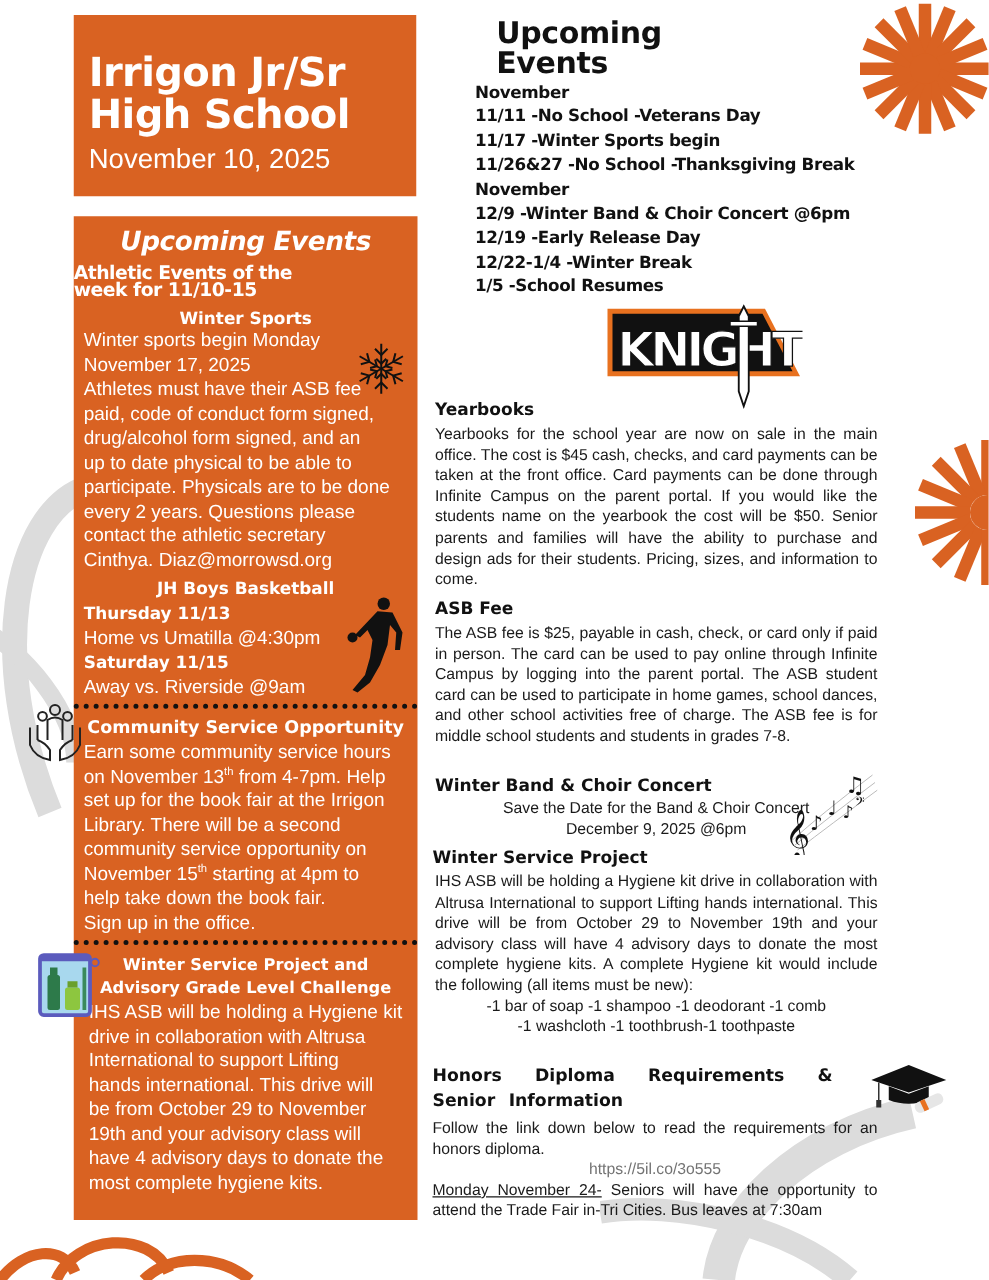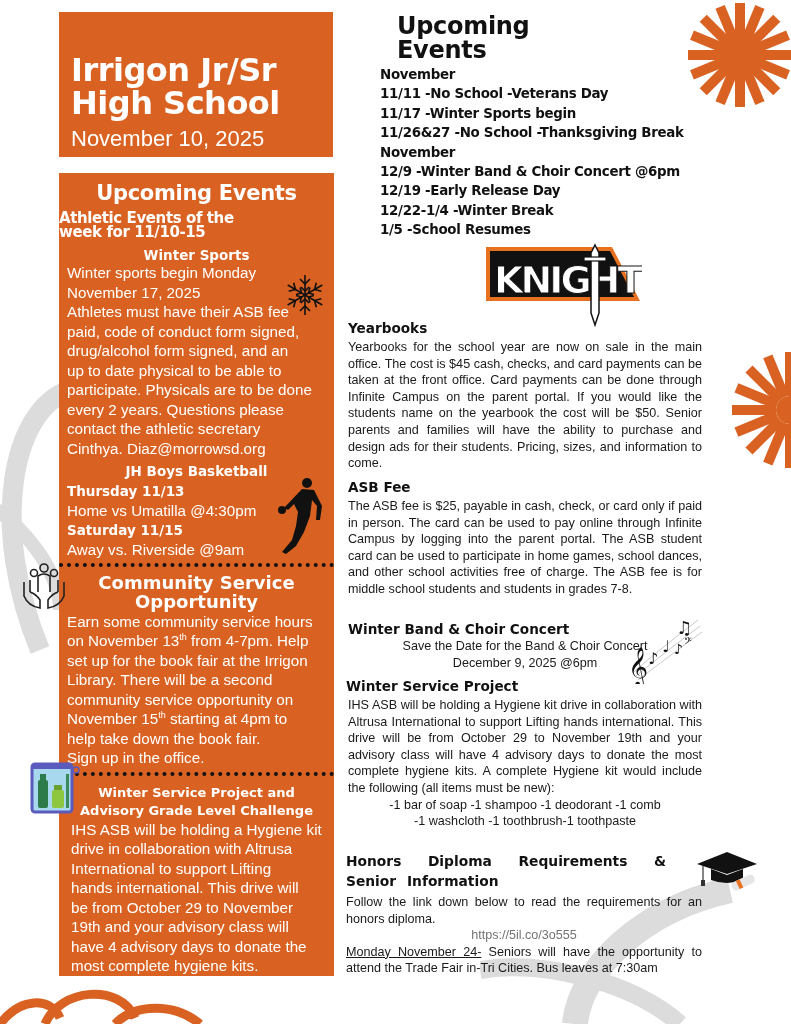--- a/index.html
+++ b/index.html
@@ -4,37 +4,37 @@
 <style>
   * { box-sizing: border-box; margin: 0; padding: 0; }
   html, body { width: 791px; height: 1024px; overflow: hidden; background: #ffffff; }
   body { position: relative; font-family: "DejaVu Sans", sans-serif; color: #1a1a1a; }
 
   .deco { position: absolute; pointer-events: none; }
 
   
   .title-box {
     position: absolute; left: 59px; top: 12px; width: 274px; height: 145px;
-    background: #d96222; color: #fff; padding: 42px 12px 0 12px;
+    background: #d96222; color: #fff; padding: 30px 12px 0 12px;
   }
   .title-box .school {
     font-family: "DejaVu Sans", sans-serif; font-weight: bold;
     font-size: 32px; line-height: 33px; letter-spacing: -0.5px;
   }
   .title-box .date {
     font-family: "Liberation Sans", sans-serif; font-size: 22px; margin-top: 6px;
   }
 
   
   .left-panel {
     position: absolute; left: 59px; top: 173px; width: 275px; height: 803px;
     background: #d96222; color: #fff;
     font-family: "Liberation Sans", sans-serif;
   }
-  .lp-h1 { text-align: center; font-family: "DejaVu Sans", sans-serif; font-weight: bold; font-size: 21px; margin-top: 8px; letter-spacing: -0.3px; }
+  .lp-h1 { text-align: center; font-family: "DejaVu Sans", sans-serif; font-weight: bold; font-size: 21px; margin-top: 8px; letter-spacing: -0.3px; font-style: italic; }
   .lp-h2 { text-align: left; font-family: "DejaVu Sans", sans-serif; font-weight: bold; font-size: 15px; line-height: 14px; margin-top: 6px; letter-spacing: -0.4px; }
   .lp-h3 { text-align: center; font-family: "DejaVu Sans", sans-serif; font-weight: bold; font-size: 13.5px; margin-top: 8px; }
   .lp-text { font-size: 15.2px; line-height: 19.5px; padding: 0 8px; }
   .lp-bold { font-family: "DejaVu Sans", sans-serif; font-weight: bold; font-size: 13.5px; line-height: 19.5px; padding: 0 8px; }
   .lp-sub-center { text-align: center; font-family: "DejaVu Sans", sans-serif; font-weight: bold; font-size: 13.5px; line-height: 19.5px; margin-top: 4px; }
   .dotted { border-top: 4px dotted #111; margin: 3px 0 0 0; }
   sup { font-size: 9px; line-height: 0; }
 
   
   .right-title {
@@ -137,21 +137,21 @@
     <div>Cinthya. Diaz@morrowsd.org</div>
   </div>
   <div class="lp-sub-center">JH Boys Basketball</div>
   <div class="lp-bold">Thursday 11/13</div>
   <div class="lp-text">Home vs Umatilla @4:30pm</div>
   <div class="lp-bold">Saturday 11/15</div>
   <div class="lp-text">Away vs. Riverside @9am</div>
 
   <div class="dotted"></div>
 
-  <div class="lp-sub-center" style="margin-top:6px;font-size:18px">Community Service Opportunity</div>
+  <div class="lp-sub-center" style="margin-top:6px;font-size:14px">Community Service Opportunity</div>
   <div class="lp-text">
     <div>Earn some community service hours</div>
     <div><span>on November 13</span><sup>th</sup><span> from 4-7pm. Help</span></div>
     <div>set up for the book fair at the Irrigon</div>
     <div>Library. There will be a second</div>
     <div>community service opportunity on</div>
     <div><span>November 15</span><sup>th</sup><span> starting at 4pm to</span></div>
     <div>help take down the book fair.</div>
     <div>Sign up in the office.</div>
   </div>

